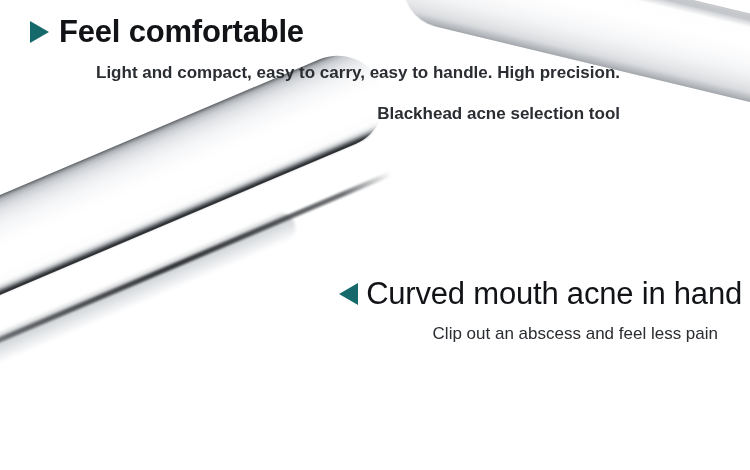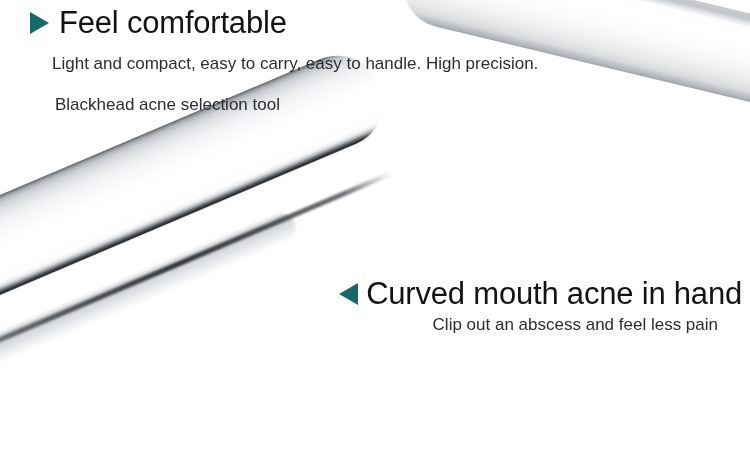--- a/index.html
+++ b/index.html
@@ -162,22 +162,23 @@
         rgba(208,211,215,0.85) 55%,
         rgba(150,154,159,0.55) 82%,
         rgba(255,255,255,0) 100%);
     filter: blur(1.6px);
   }
 
   
   .block-top {
     position: absolute;
     left: 0;
-    top: 5px;
+    top: 14px;
     width: 620px;
+    font-weight: bold;
   }
   .head-row {
     display: flex;
     align-items: center;
   }
   .tri-right {
     width: 0; height: 0;
     border-left: 19px solid #15696a;
     border-top: 11px solid transparent;
     border-bottom: 11px solid transparent;
@@ -198,32 +199,34 @@
     line-height: 36px;
     color: #111316;
     letter-spacing: -0.2px;
     white-space: nowrap;
   }
   .subline {
     font-size: 17px;
     line-height: 25px;
     color: #2a2d31;
     white-space: nowrap;
+    text-align: right;
   }
   .sub1 { margin: 10px 0 0 52px; }
   .sub2 { margin: 16px 0 0 55px; }
 
   .block-right {
     position: absolute;
     right: 8px;
     top: 276px;
     text-align: right;
   }
   .block-right .head-row { justify-content: flex-start; }
   .block-right .subline {
+    margin-top: 9px;
     margin-right: 24px;
   }
 </style>
 </head>
 <body>
 
 <div id="page">
 
   <div class="photo-layer">
     <div class="arm-upper"></div>

